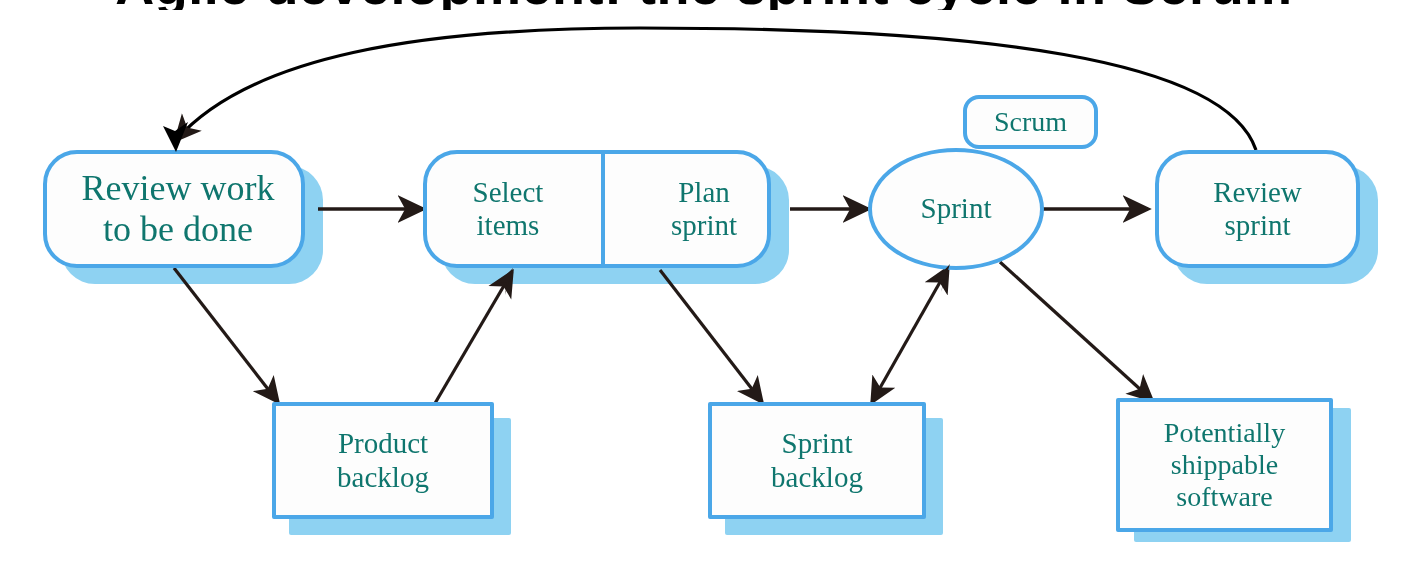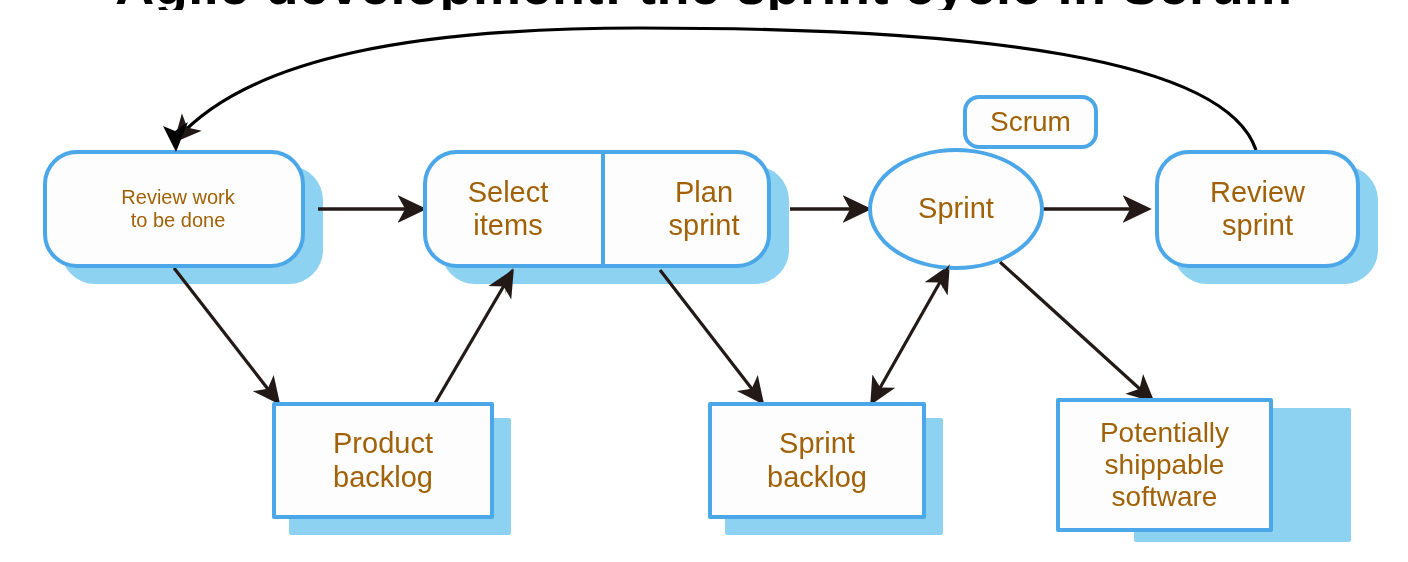--- a/index.html
+++ b/index.html
@@ -14,24 +14,25 @@
     background: #ffffff;
     overflow: hidden;
     font-family: "Liberation Sans", sans-serif;
   }
 
   
   .node-label {
     position: relative;
     z-index: 3;
     text-align: center;
-    color: #a16207;
+    color: #0f766e;
     line-height: 1.14;
     white-space: pre-line;
     pointer-events: none;
+    font-family: Liberation Serif, serif;
   }
 
   
   .rnode {
     position: absolute;
     box-sizing: border-box;
     display: flex;
     align-items: center;
     justify-content: center;
     background: #fdfdfd;
@@ -189,21 +190,21 @@
 
   <div class="rshadow" style="left:61px; top:166px; width:262px; height:118px;"></div>
   <div class="rshadow" style="left:441px; top:166px; width:348px; height:118px;"></div>
   <div class="rshadow" style="left:1173px; top:166px; width:205px; height:118px;"></div>
 
   <div class="ashadow" style="left:289px; top:418px; width:222px; height:117px;"></div>
   <div class="ashadow" style="left:725px; top:418px; width:218px; height:117px;"></div>
   <div class="ashadow" style="left:1134px; top:408px; width:217px; height:134px;"></div>
 
   <div class="rnode" style="left:43px; top:150px; width:262px; height:118px;">
-    <span class="node-label" style="font-size:20px;margin-left:8px;">Review work
+    <span class="node-label" style="font-size:36px;margin-left:8px;">Review work
 to be done</span>
   </div>
 
   <div class="compound" style="left:423px; top:150px; width:348px; height:118px;">
     <div class="half">
       <span class="node-label" style="font-size:29px;">Select
 items</span>
     </div>
     <div class="half">
       <span class="node-label" style="font-size:29px;margin-left:36px;">Plan
@@ -227,21 +228,21 @@
   <div class="anode" style="left:272px; top:402px; width:222px; height:117px;">
     <span class="node-label" style="font-size:29px;">Product
 backlog</span>
   </div>
 
   <div class="anode" style="left:708px; top:402px; width:218px; height:117px;">
     <span class="node-label" style="font-size:29px;">Sprint
 backlog</span>
   </div>
 
-  <div class="anode" style="left:1056px; top:398px; width:217px; height:134px;">
+  <div class="anode" style="left:1116px; top:398px; width:217px; height:134px;">
     <span class="node-label" style="font-size:28px;">Potentially
 shippable
 software</span>
   </div>
 
   <svg id="edges-front" class="front" viewBox="0 0 1408 562" style="position:absolute;left:0;top:0;width:1408px;height:562px;z-index:5;pointer-events:none;">
 
     <path d="M176,152 L163,126 L175,131 L188,122 Z" fill="#000000"></path>
 
     <path d="M513,268 L499,282 L507,283 L505,295 Z" fill="#231a17"></path>

